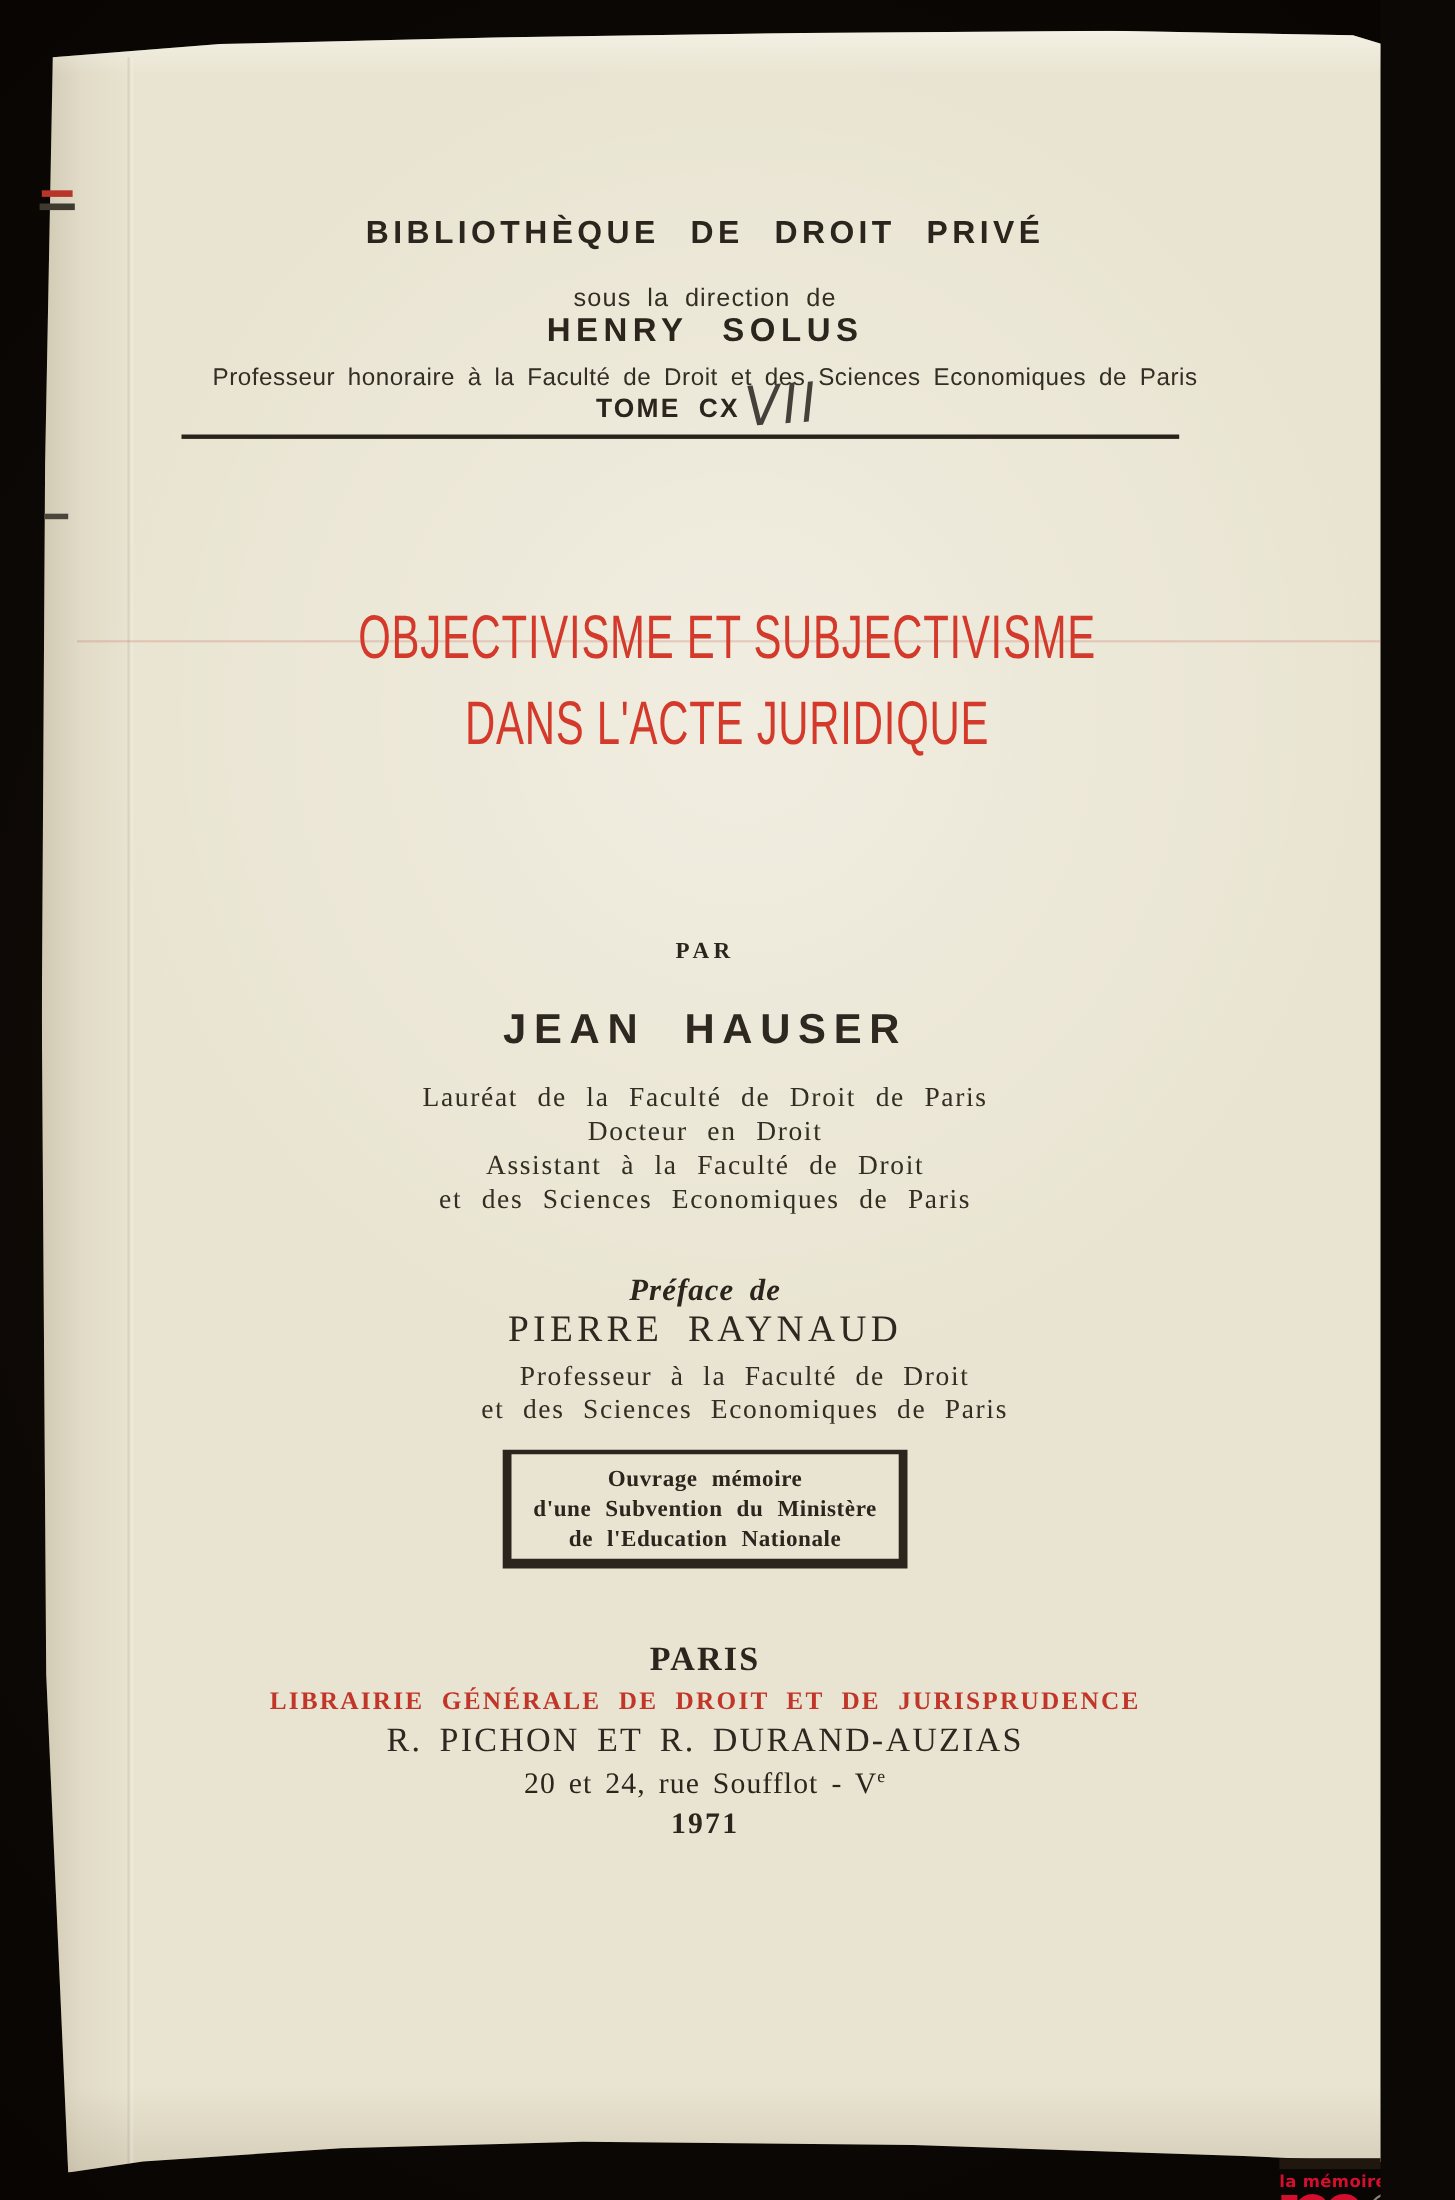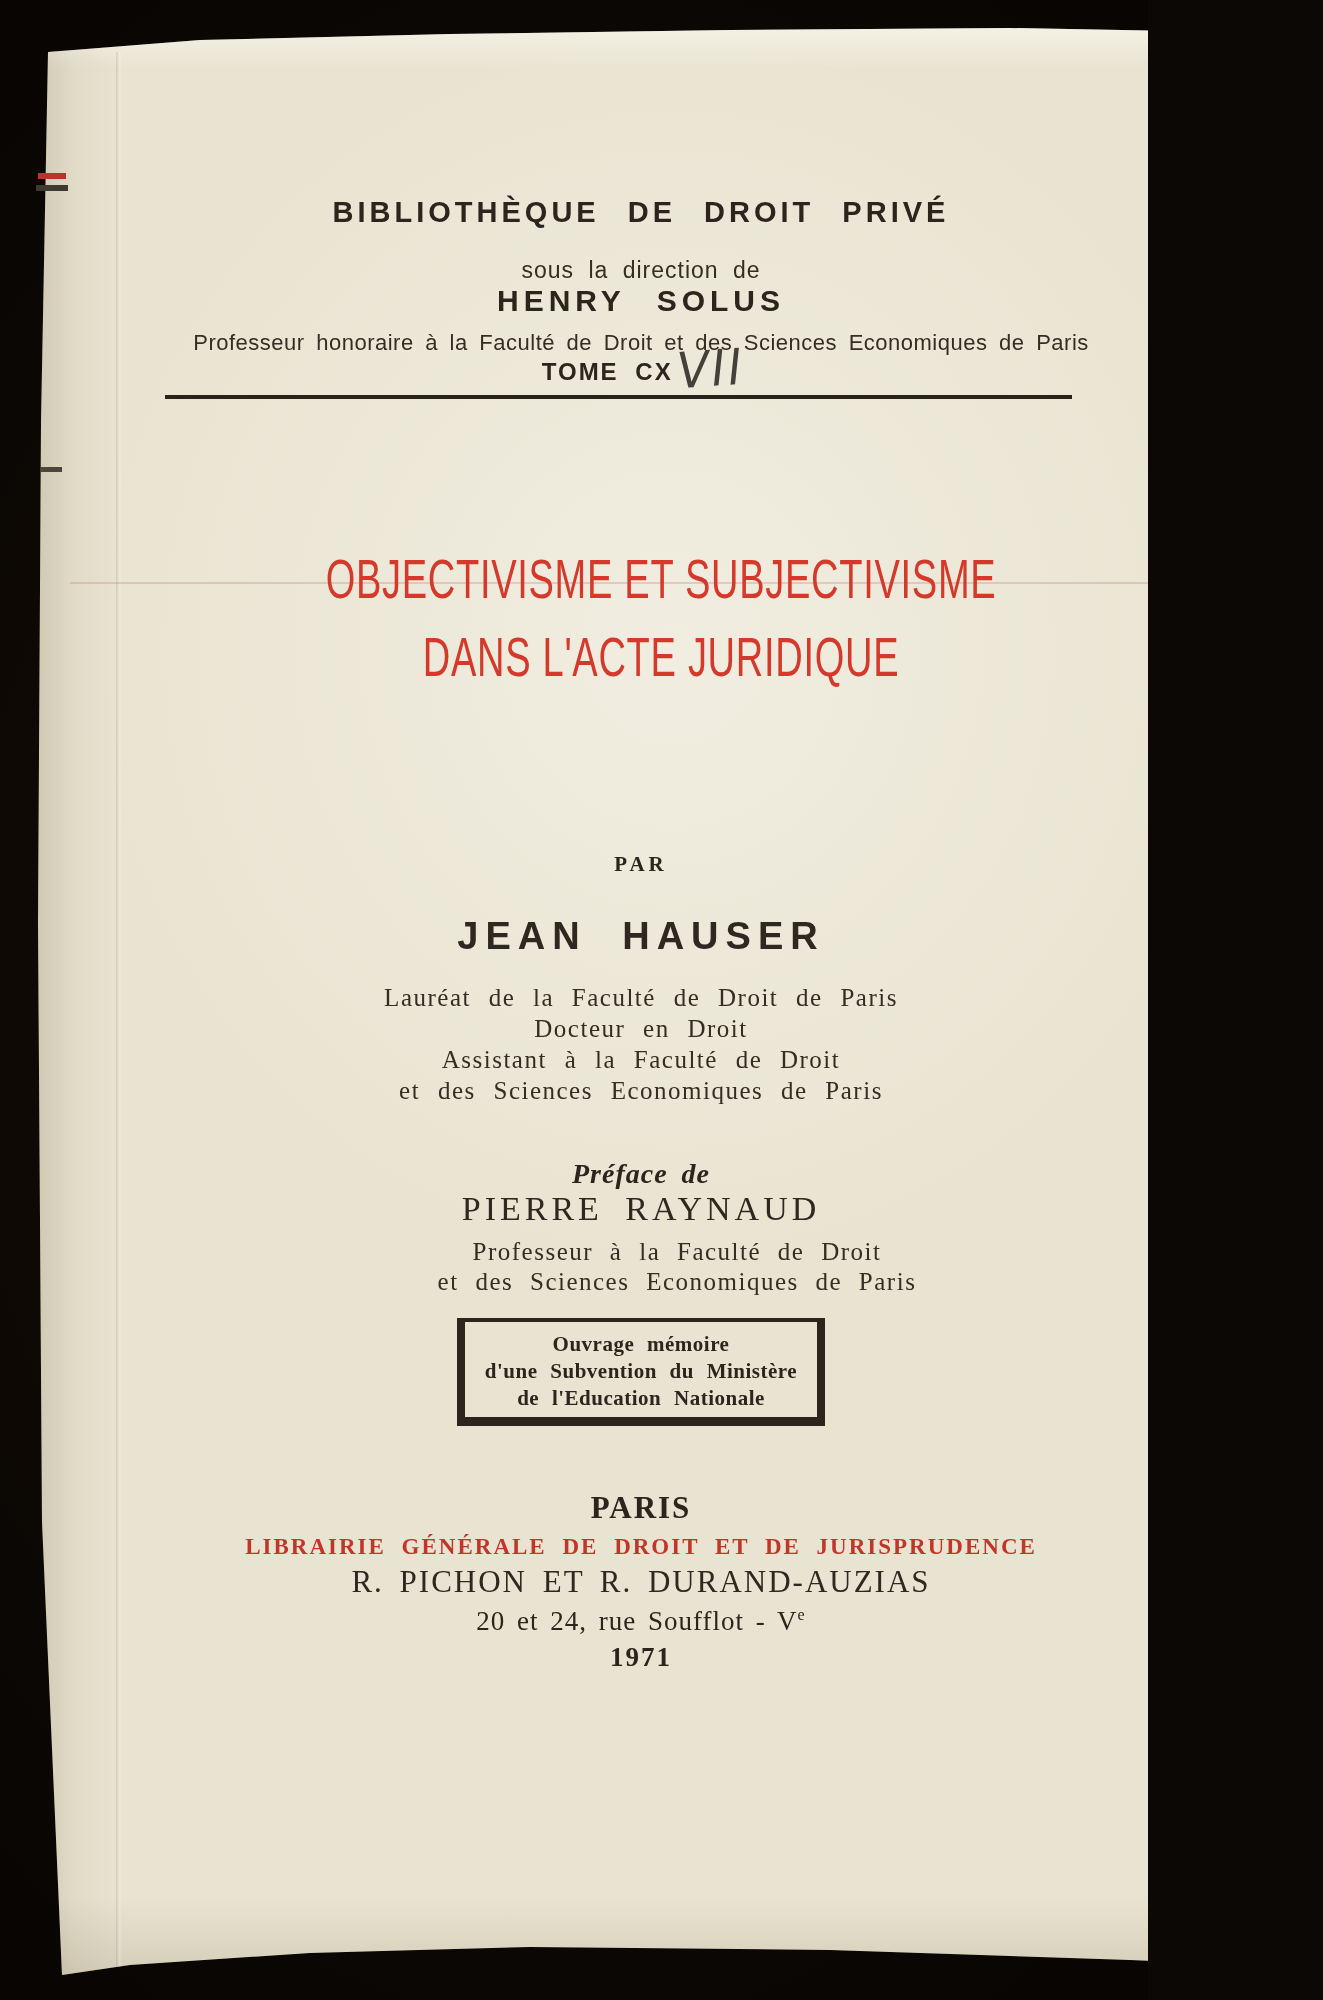--- a/index.html
+++ b/index.html
@@ -1,16 +1,16 @@
 <!DOCTYPE html>
 <html><head>
 <meta charset="utf-8">
 <style>
   html,body{margin:0;padding:0;background:#0c0805;}
-  .stage{position:relative;width:1148px;height:2000px;background:
+  .stage{position:relative;width:1255px;height:2000px;background:
     radial-gradient(ellipse 90% 70% at 50% 50%, #16100a 0%, #0b0704 70%, #060402 100%);
     overflow:hidden;font-family:"Liberation Serif",serif;}
   
   .page{position:absolute;left:30px;top:22px;width:1285px;height:1960px;
     background-color:#e9e4d1;
     background-image:
       linear-gradient(180deg, rgba(255,255,250,0.55) 0px, rgba(255,255,250,0) 46px),
       linear-gradient(0deg, rgba(122,104,74,0.20) 0px, rgba(122,104,74,0) 85px),
       linear-gradient(90deg, rgba(122,104,74,0.25) 0px, rgba(122,104,74,0.07) 45px, rgba(122,104,74,0) 95px),
       linear-gradient(270deg, rgba(122,104,74,0.18) 0px, rgba(122,104,74,0) 60px),

